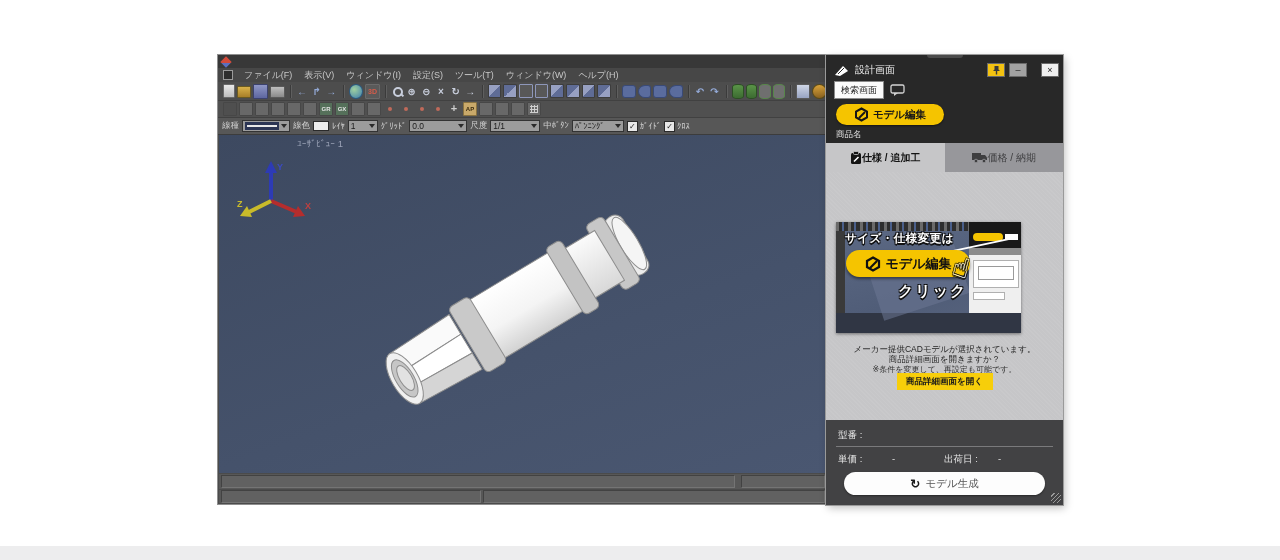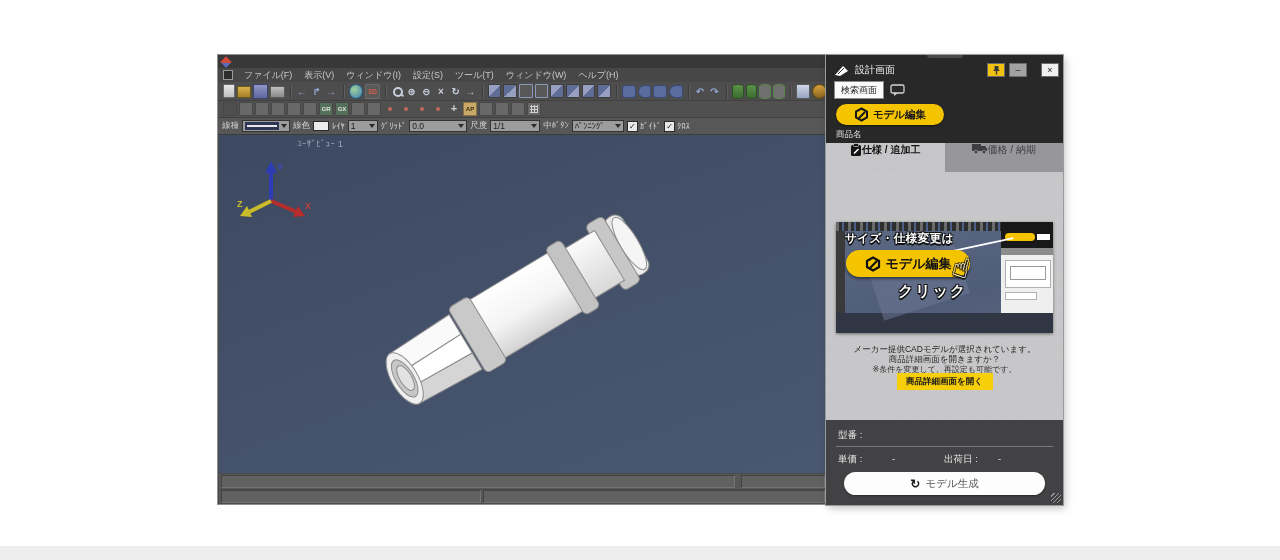--- a/index.html
+++ b/index.html
@@ -90,28 +90,28 @@
                    font-family:"Liberation Sans","DejaVu Sans",sans-serif;min-width:0;}
   #commenticon{width:15px;height:12px;}
 
   #editrow{left:0;top:48px;right:0;height:28px;}
   #modeleditbtn{position:absolute;left:10px;top:1px;width:108px;height:21px;border-radius:11px;background:#f5c400;
                 display:flex;align-items:center;justify-content:center;gap:4px;border:none;
                 color:#161616;font-size:10.5px;font-weight:bold;box-shadow:0 1px 2px rgba(0,0,0,.5);}
   #prodname{left:10px;top:74px;color:#e4e4e4;font-size:8.5px;}
 
   #tabs{left:0;top:88px;right:0;height:29px;display:flex;}
-  .tab{flex:1;display:flex;justify-content:center;gap:0;font-size:10px;}
+  .tab{flex:1;display:flex;align-items:center;justify-content:center;gap:0;font-size:10px;}
   #tab-spec{background:#c6c6c8;color:#131313;font-weight:bold;}
   #tab-price{background:#97979b;color:#3e3e40;}
 
   #content{left:0;top:117px;right:0;height:248px;background:#c6c6c8;
      background-image:repeating-linear-gradient(45deg,rgba(255,255,255,.05) 0 1px,transparent 1px 3px);}
 
-  #banner{position:absolute;left:10px;top:50px;width:217px;height:111px;background:#303644;overflow:hidden;box-shadow:0 1px 3px rgba(0,0,0,.45);}
+  #banner{position:absolute;left:10px;top:50px;width:185px;height:111px;background:#303644;overflow:hidden;box-shadow:0 1px 3px rgba(0,0,0,.45);}
   #bn-shot{position:absolute;inset:0 0 20px 0;background:linear-gradient(165deg,#5d6a85 0%,#505d78 70%,#56627c 100%);}
   #bn-top{position:absolute;left:0;top:0;right:0;height:9px;background:#2e2e2e;
      background-image:repeating-linear-gradient(90deg,#6a6a6a 0 3px,#2e2e2e 3px 6px,#4a5f8a 6px 8px,#2e2e2e 8px 12px);}
   #bn-left{position:absolute;left:0;top:9px;bottom:0;width:9px;background:#3a3a3a;}
   #bn-plate{position:absolute;left:38px;top:34px;width:90px;height:52px;background:#6b7793;transform:rotate(-18deg);opacity:.55;}
   #bn-mini{position:absolute;right:0;top:0;width:52px;bottom:0;background:#efefef;}
   #bn-mini .mtop{position:absolute;left:0;top:0;right:0;height:26px;background:#181818;}
   #bn-mini .mpill{position:absolute;left:4px;top:11px;width:30px;height:8px;border-radius:4px;background:#f5c400;}
   #bn-mini .mbox{position:absolute;right:3px;top:12px;width:13px;height:6px;background:#ffffff;}
   #bn-mini .mtabs{position:absolute;left:0;top:26px;right:0;height:7px;background:#8c8c8c;}

